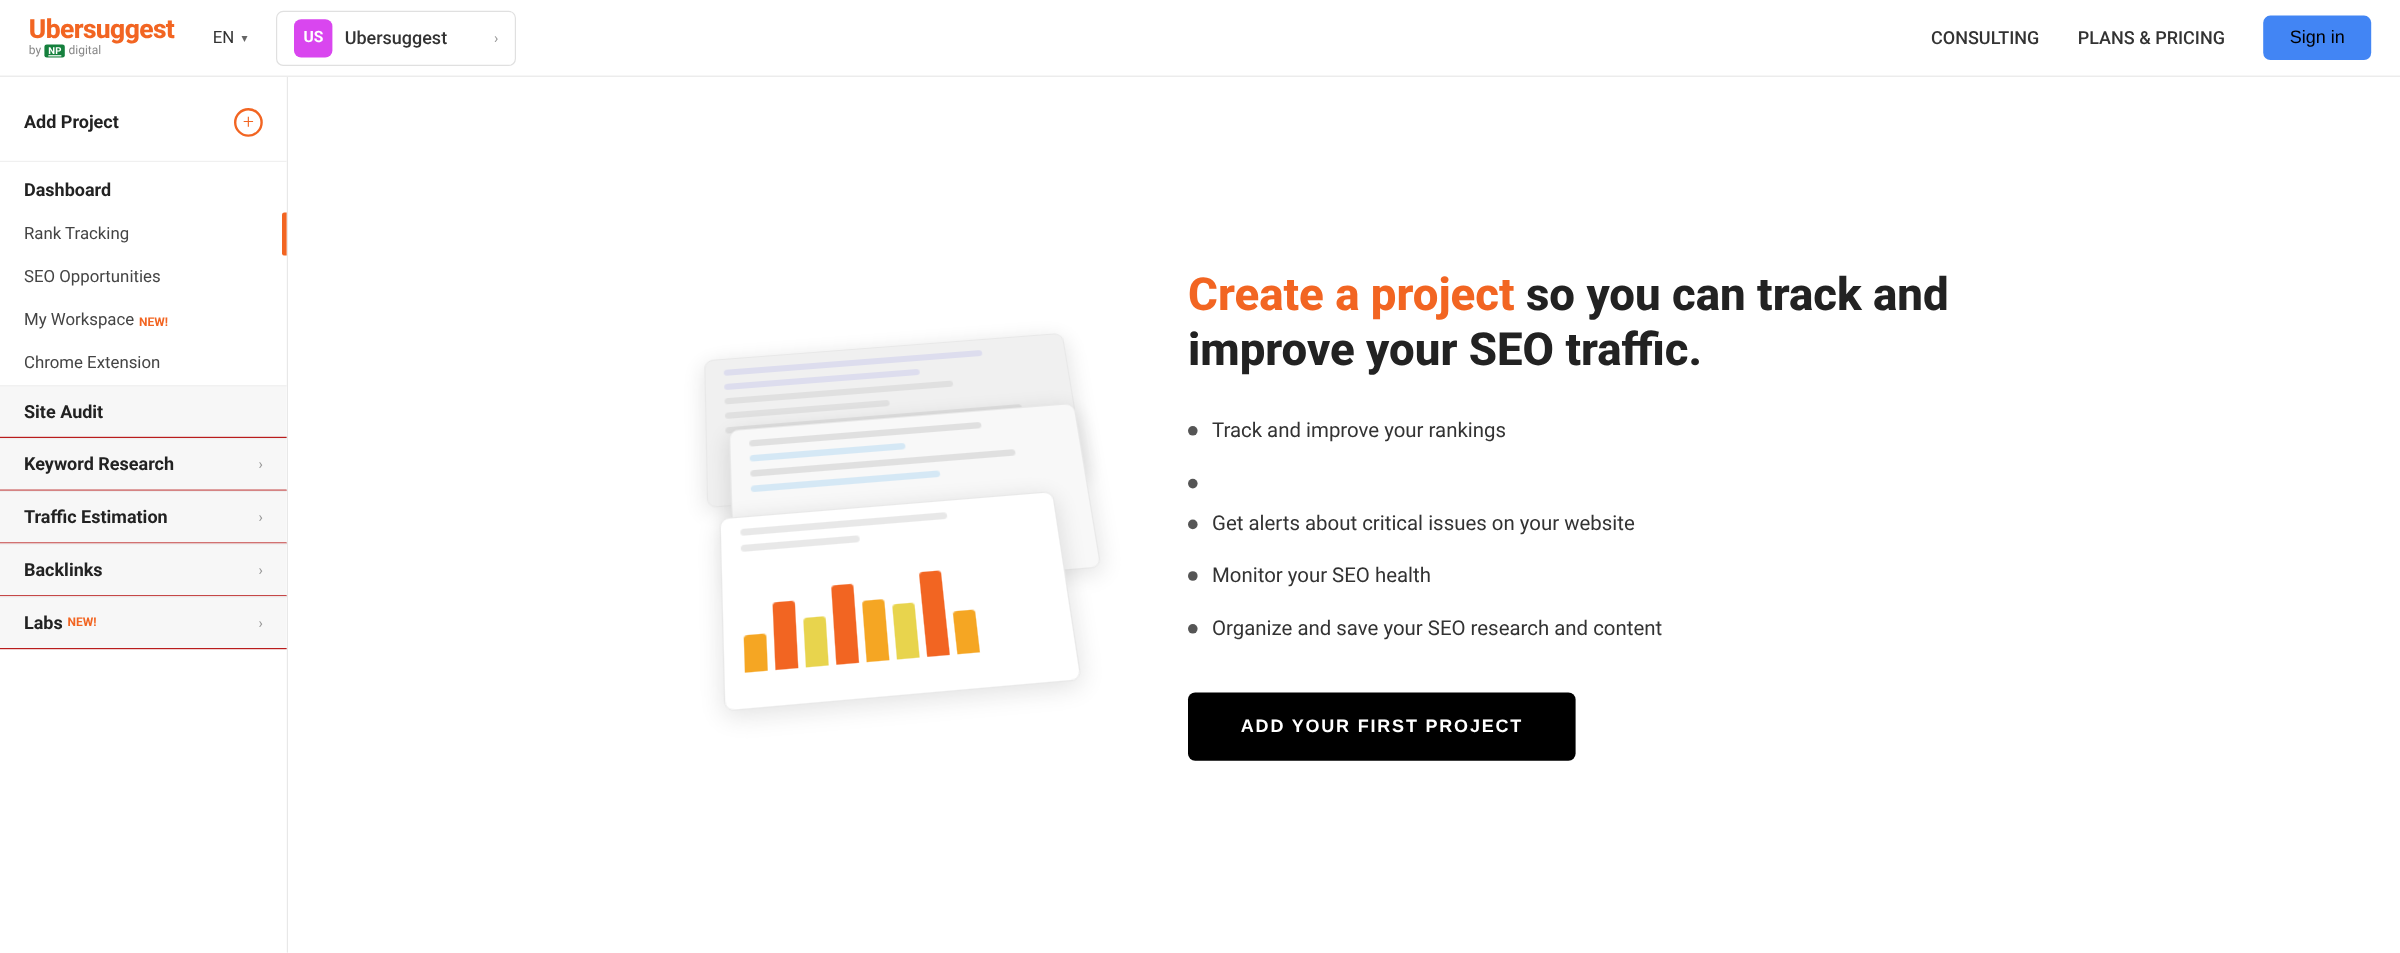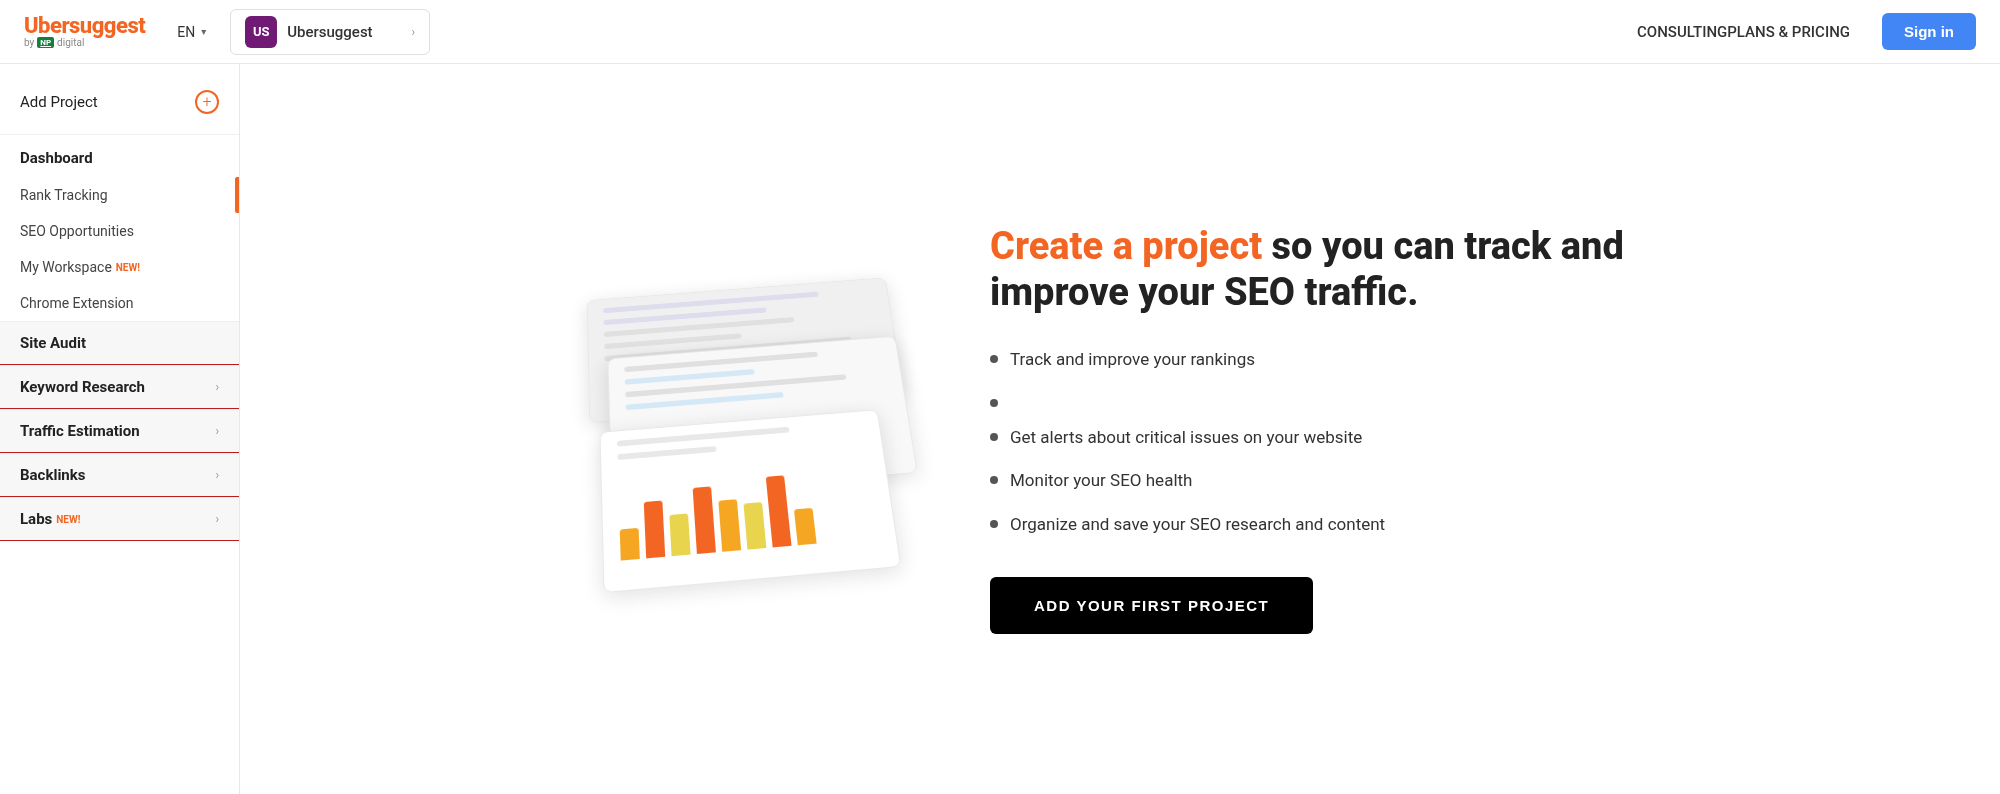--- a/index.html
+++ b/index.html
@@ -63,56 +63,57 @@
       gap: 10px;
       border: 1px solid #e0e0e0;
       border-radius: 6px;
       padding: 6px 14px;
       cursor: pointer;
       min-width: 200px;
     }
     .project-avatar {
       width: 32px;
       height: 32px;
-      background: #701a75;
+      background: #d946ef;
       border-radius: 6px;
       display: flex;
       align-items: center;
       justify-content: center;
       color: #fff;
       font-weight: 700;
       font-size: 13px;
     }
     .project-name {
       font-size: 15px;
       color: #333;
       font-weight: 500;
     }
     .project-chevron { font-size: 12px; color: #999; margin-left: auto; }
     .header-spacer { flex: 1; }
     .header-nav {
       display: flex;
       align-items: flex-end;
+      gap: 32px;
       margin-right: 32px;
     }
     .header-nav a {
       font-size: 15px;
       color: #333;
       text-decoration: none;
       font-weight: 500;
       cursor: pointer;
     }
     .signin-btn {
       background: #4285f4;
-      color: #ffffff;
+      color: #000000;
       border: none;
       border-radius: 6px;
       padding: 10px 22px;
       font-size: 15px;
-      font-weight: 700;
+      font-weight: 400;
       cursor: pointer;
     }
 
     
     .app-body {
       display: flex;
       margin-top: 64px;
       height: calc(794px - 64px);
     }
 
@@ -131,21 +132,21 @@
 
     .sidebar-add-project {
       display: flex;
       align-items: center;
       justify-content: space-between;
       padding: 10px 20px 16px;
       cursor: pointer;
     }
     .sidebar-add-project-label {
       font-size: 15px;
-      font-weight: 400;
+      font-weight: 700;
       color: #222;
     }
     .add-icon {
       width: 24px;
       height: 24px;
       border: 2px solid #f26522;
       border-radius: 50%;
       display: flex;
       align-items: center;
       justify-content: center;
@@ -167,21 +168,21 @@
       position: absolute;
       right: 0;
       top: 0;
       bottom: 0;
       border-radius: 2px 0 0 2px;
     }
 
     .sidebar-item {
       position: relative;
       display: flex;
-      align-items: center;
+      align-items: flex-end;
       padding: 10px 20px;
       cursor: pointer;
       font-size: 14px;
       color: #444;
     }
     .sidebar-item-label { font-size: 14px; }
     .sidebar-section-header {
       position: relative;
       display: flex;
       align-items: center;

